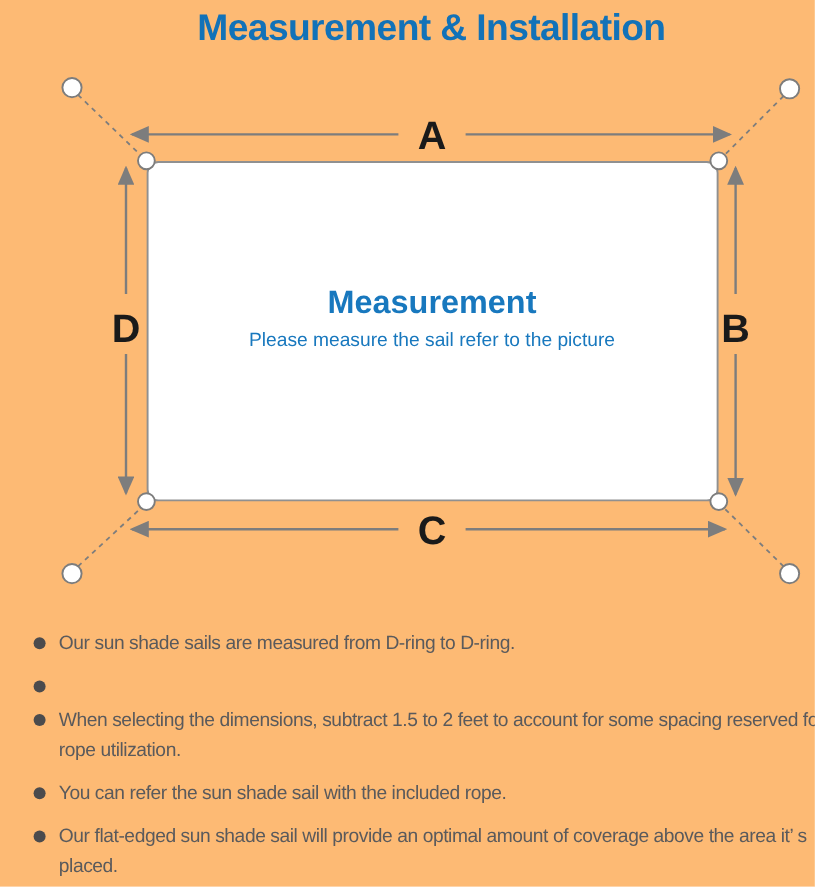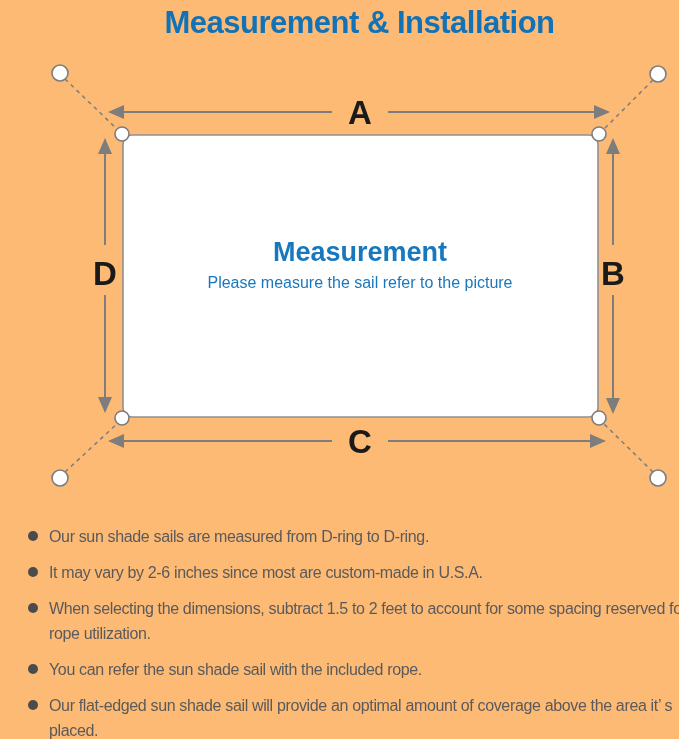--- a/index.html
+++ b/index.html
@@ -125,21 +125,20 @@
     <text class="center-sub" x="340" y="238" text-anchor="middle">Please measure the sail refer to the picture</text>
   </svg>
 
   <ul class="notes">
     <li class="note">
       <span class="dot"></span>
       <span>Our sun shade sails are measured from D-ring to D-ring.</span>
     </li>
     <li class="note">
       <span class="dot"></span>
-      <span>It may vary by 2-6 inches since most are custom-made in U.S.A.</span>
     </li>
     <li class="note">
       <span class="dot"></span>
       <span>When selecting the dimensions, subtract 1.5 to 2 feet to account for some spacing reserved for rope utilization.</span>
     </li>
     <li class="note">
       <span class="dot"></span>
       <span>You can refer the sun shade sail with the included rope.</span>
     </li>
     <li class="note">

